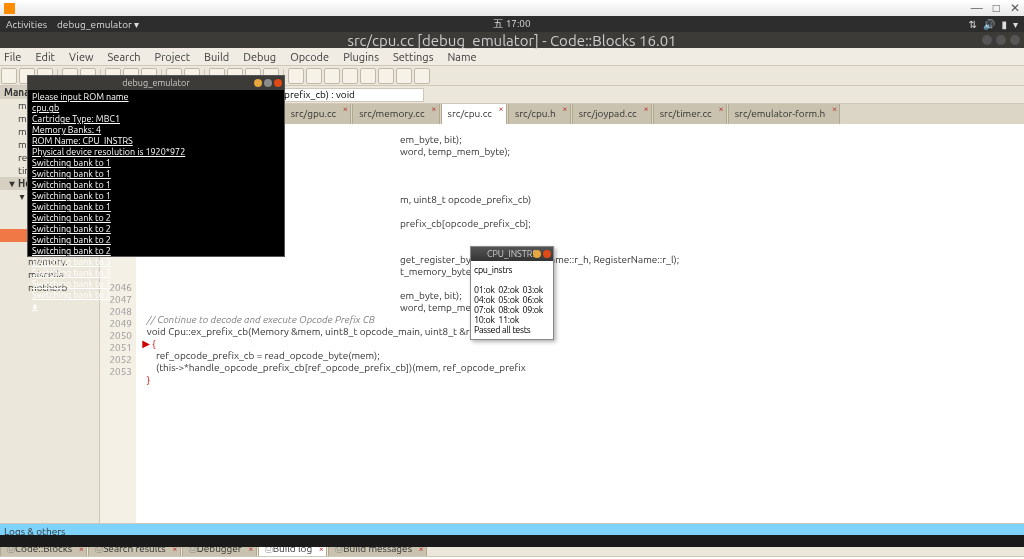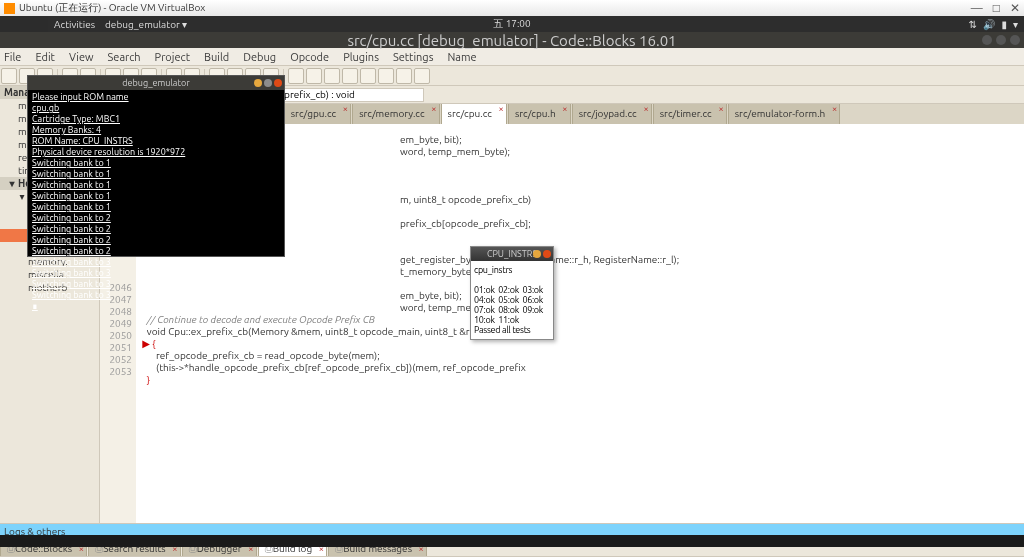--- a/index.html
+++ b/index.html
@@ -1,20 +1,20 @@
 <!DOCTYPE html>
 <html><head>
 <meta charset="utf-8">
 <style>
 * { margin:0; padding:0; box-sizing:border-box; font-family:"Ubuntu","Segoe UI",sans-serif; }
 body { width:1024px; height:559px; background:#2c2c2c; overflow:hidden; font-size:11px; }
 .vbox-title { height:16px; background:linear-gradient(#fff,#e8e8e8); display:flex; align-items:center; padding:0 4px; font-size:10px; color:#333; }
 .vbox-title .vbox-icon { width:11px;height:11px;background:#ff8c00;margin-right:4px; }
 .vbox-title .win-ctrls { margin-left:auto; display:flex; gap:10px; color:#555; font-size:12px; }
-.gnome-bar { height:16px; background:#2d2d2d; display:flex; align-items:center; color:#ddd; padding:0 6px; font-size:10px;margin-left:48px; }
+.gnome-bar { height:16px; background:#2d2d2d; display:flex; align-items:center; color:#ddd; padding:0 6px; font-size:10px; }
 .gnome-bar .center { position:absolute; left:50%; transform:translateX(-50%); }
 .gnome-bar .right { margin-left:auto; display:flex; gap:6px; }
 .cb-title { height:16px; background:#3c3b37; color:#ccc; display:flex; align-items:center; justify-content:center; font-size:15px; position:relative; }
 .cb-title .cb-win { position:absolute; right:4px; display:flex; gap:4px; }
 .cb-title .cb-win span { width:10px;height:10px;border-radius:50%;background:#555; }
 .menubar { height:18px; background:#f0ece4; display:flex; align-items:center; padding:0 4px; gap:14px; font-size:11px; color:#3a3a3a; border-bottom:1px solid #cfc8ba; }
 .toolbar { height:20px; background:#ece7db; border-bottom:1px solid #cfc8ba; display:flex; align-items:center; }
 .toolbar .btn { width:16px;height:16px;border:1px solid #bfb8a8;background:#f6f2e8;margin:0 1px;border-radius:2px; }
 .toolbar .sep { width:1px;height:14px;background:#cfc8ba;margin:0 3px; }
 .main-area { display:flex; height:calc(100% - 16px - 16px - 16px - 18px - 20px - 12px - 12px - 12px); background:#ece7db; }
@@ -50,21 +50,20 @@
 .float-win .fw-title .fw-ctrls { position:absolute; right:2px; display:flex; gap:2px; }
 .float-win .fw-title .fw-ctrls span { width:8px;height:8px;border-radius:50%; }
 .float-win .fw-body { padding:4px 3px; white-space:pre; letter-spacing:-0.3px; }
 .dock { position:absolute; left:0; bottom:12px; width:100%; height:12px; background:#1a1a1a; }
 </style>
 </head>
 <body>
 
 <div class="vbox-title">
   <span class="vbox-icon"></span>
-  <span>Ubuntu (正在运行) - Oracle VM VirtualBox</span>
   <div class="win-ctrls">
     <span>—</span>
     <span>□</span>
     <span>✕</span>
   </div>
 </div>
 
 <div class="gnome-bar">
   <span>Activities</span>
   <span style="margin-left:10px">debug_emulator ▾</span>

